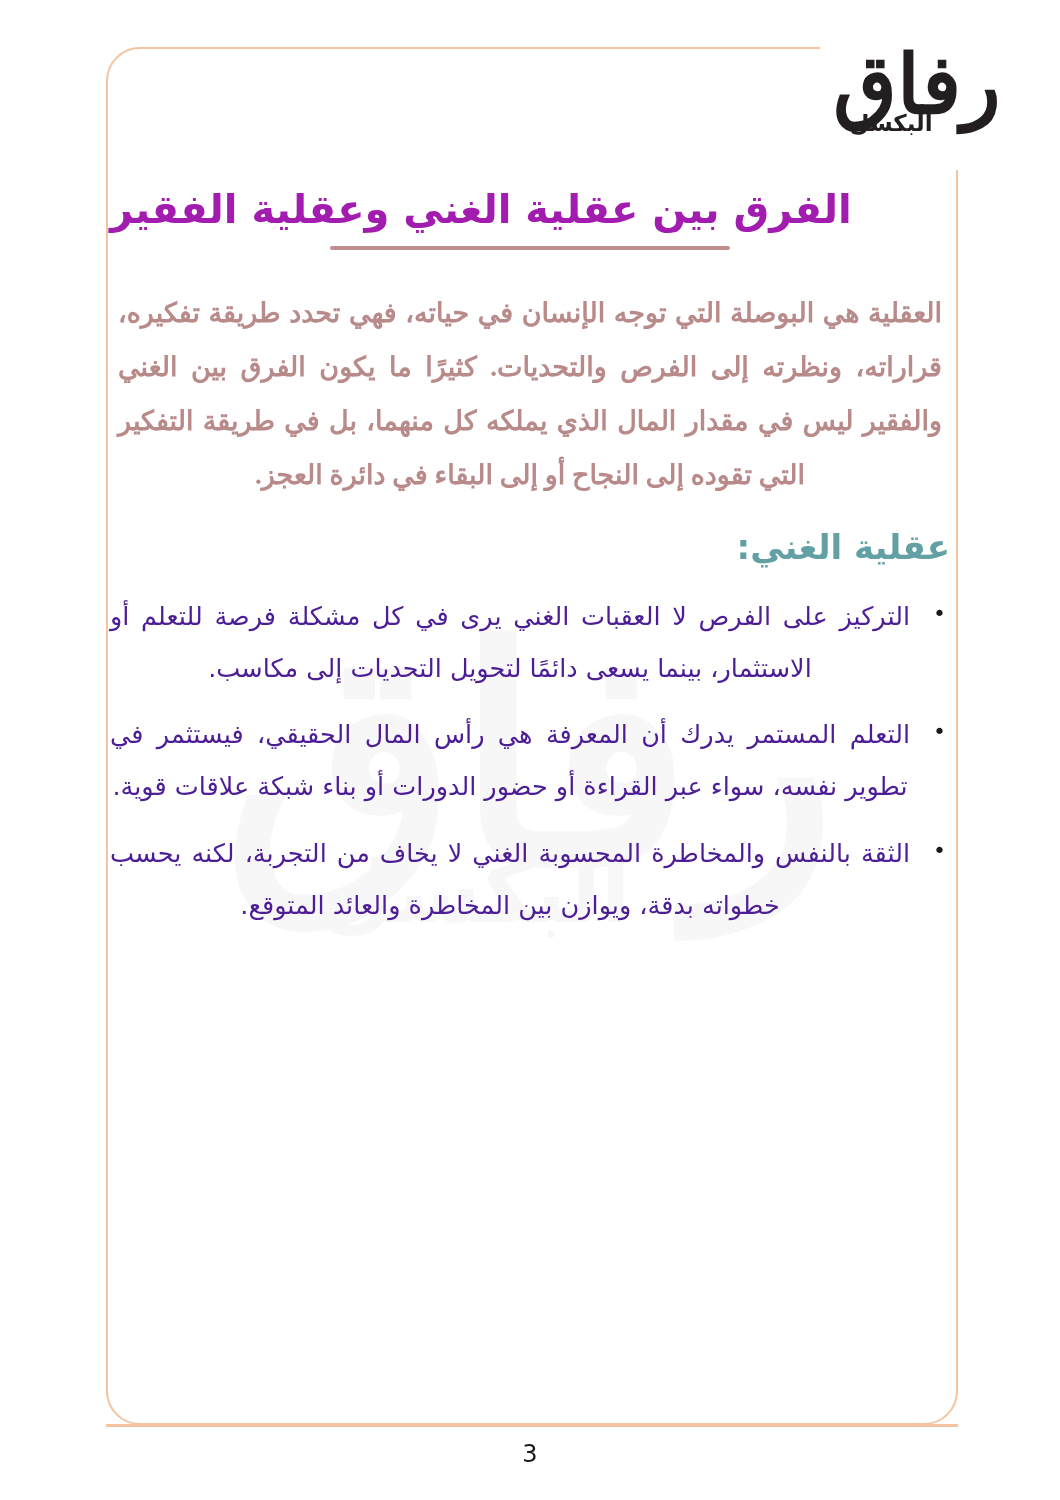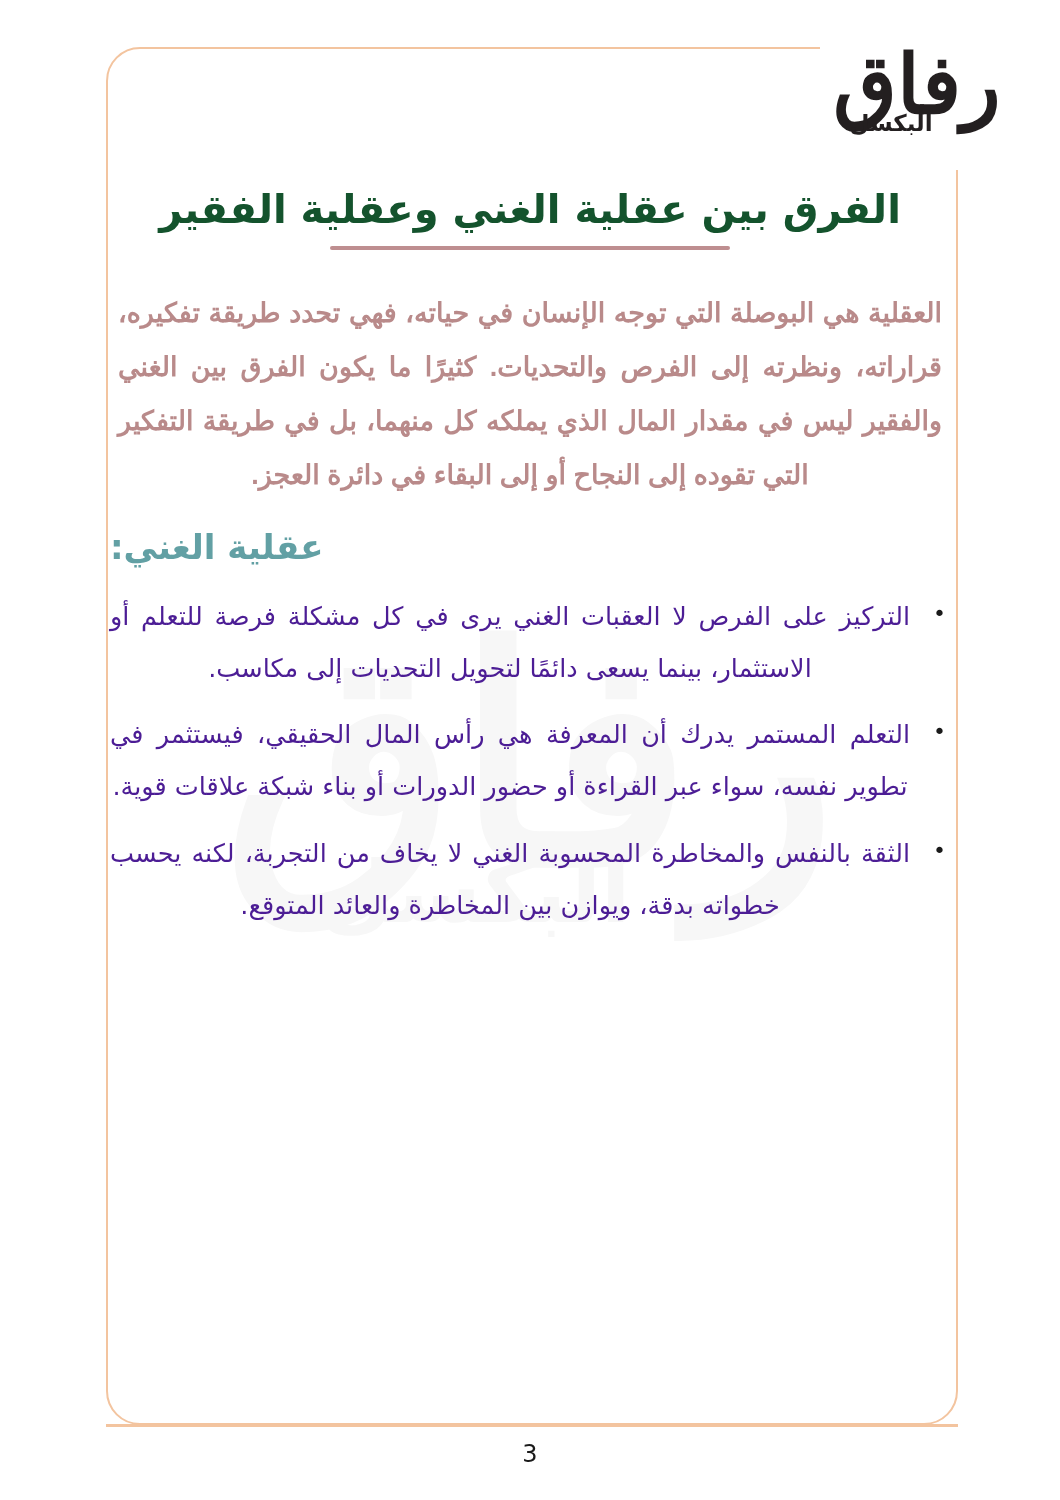--- a/index.html
+++ b/index.html
@@ -112,52 +112,52 @@
     width: 840px;
     z-index: 2;
     direction: rtl;
     text-align: right;
   }
 
   .doc-title {
     font-family: "DejaVu Sans", "Liberation Sans", sans-serif;
     font-size: 40px;
     font-weight: 700;
-    color: #14532d;
-    text-align: center;
+    color: #a21caf;
+    text-align: left;
     margin: 0;
     line-height: 1.45;
     letter-spacing: -0.5px;
   }
   .title-rule {
     width: 400px;
     height: 4px;
     background: #BE8E90;
     margin: 8px auto 0 auto;
     border-radius: 2px;
   }
 
   .intro {
-    font-family: Liberation Sans, sans-serif;
+    font-family: Liberation Serif, serif;
     font-size: 27px;
     font-weight: 700;
     color: #B98A8A;
     line-height: 2.0;
     text-align: justify;
     text-align-last: center;
     margin: 36px 8px 0 8px;
     letter-spacing: -0.3px;
   }
 
   .section-heading {
     font-family: "DejaVu Sans", "Liberation Sans", sans-serif;
     font-size: 34px;
     font-weight: 700;
     color: #62A0A4;
-    text-align: left;
+    text-align: right;
     margin: 22px 0 0 0;
     line-height: 1.4;
   }
 
   ul.bullets {
     list-style: none;
     margin: 18px 0 0 0;
     padding: 0;
   }
   ul.bullets li {

